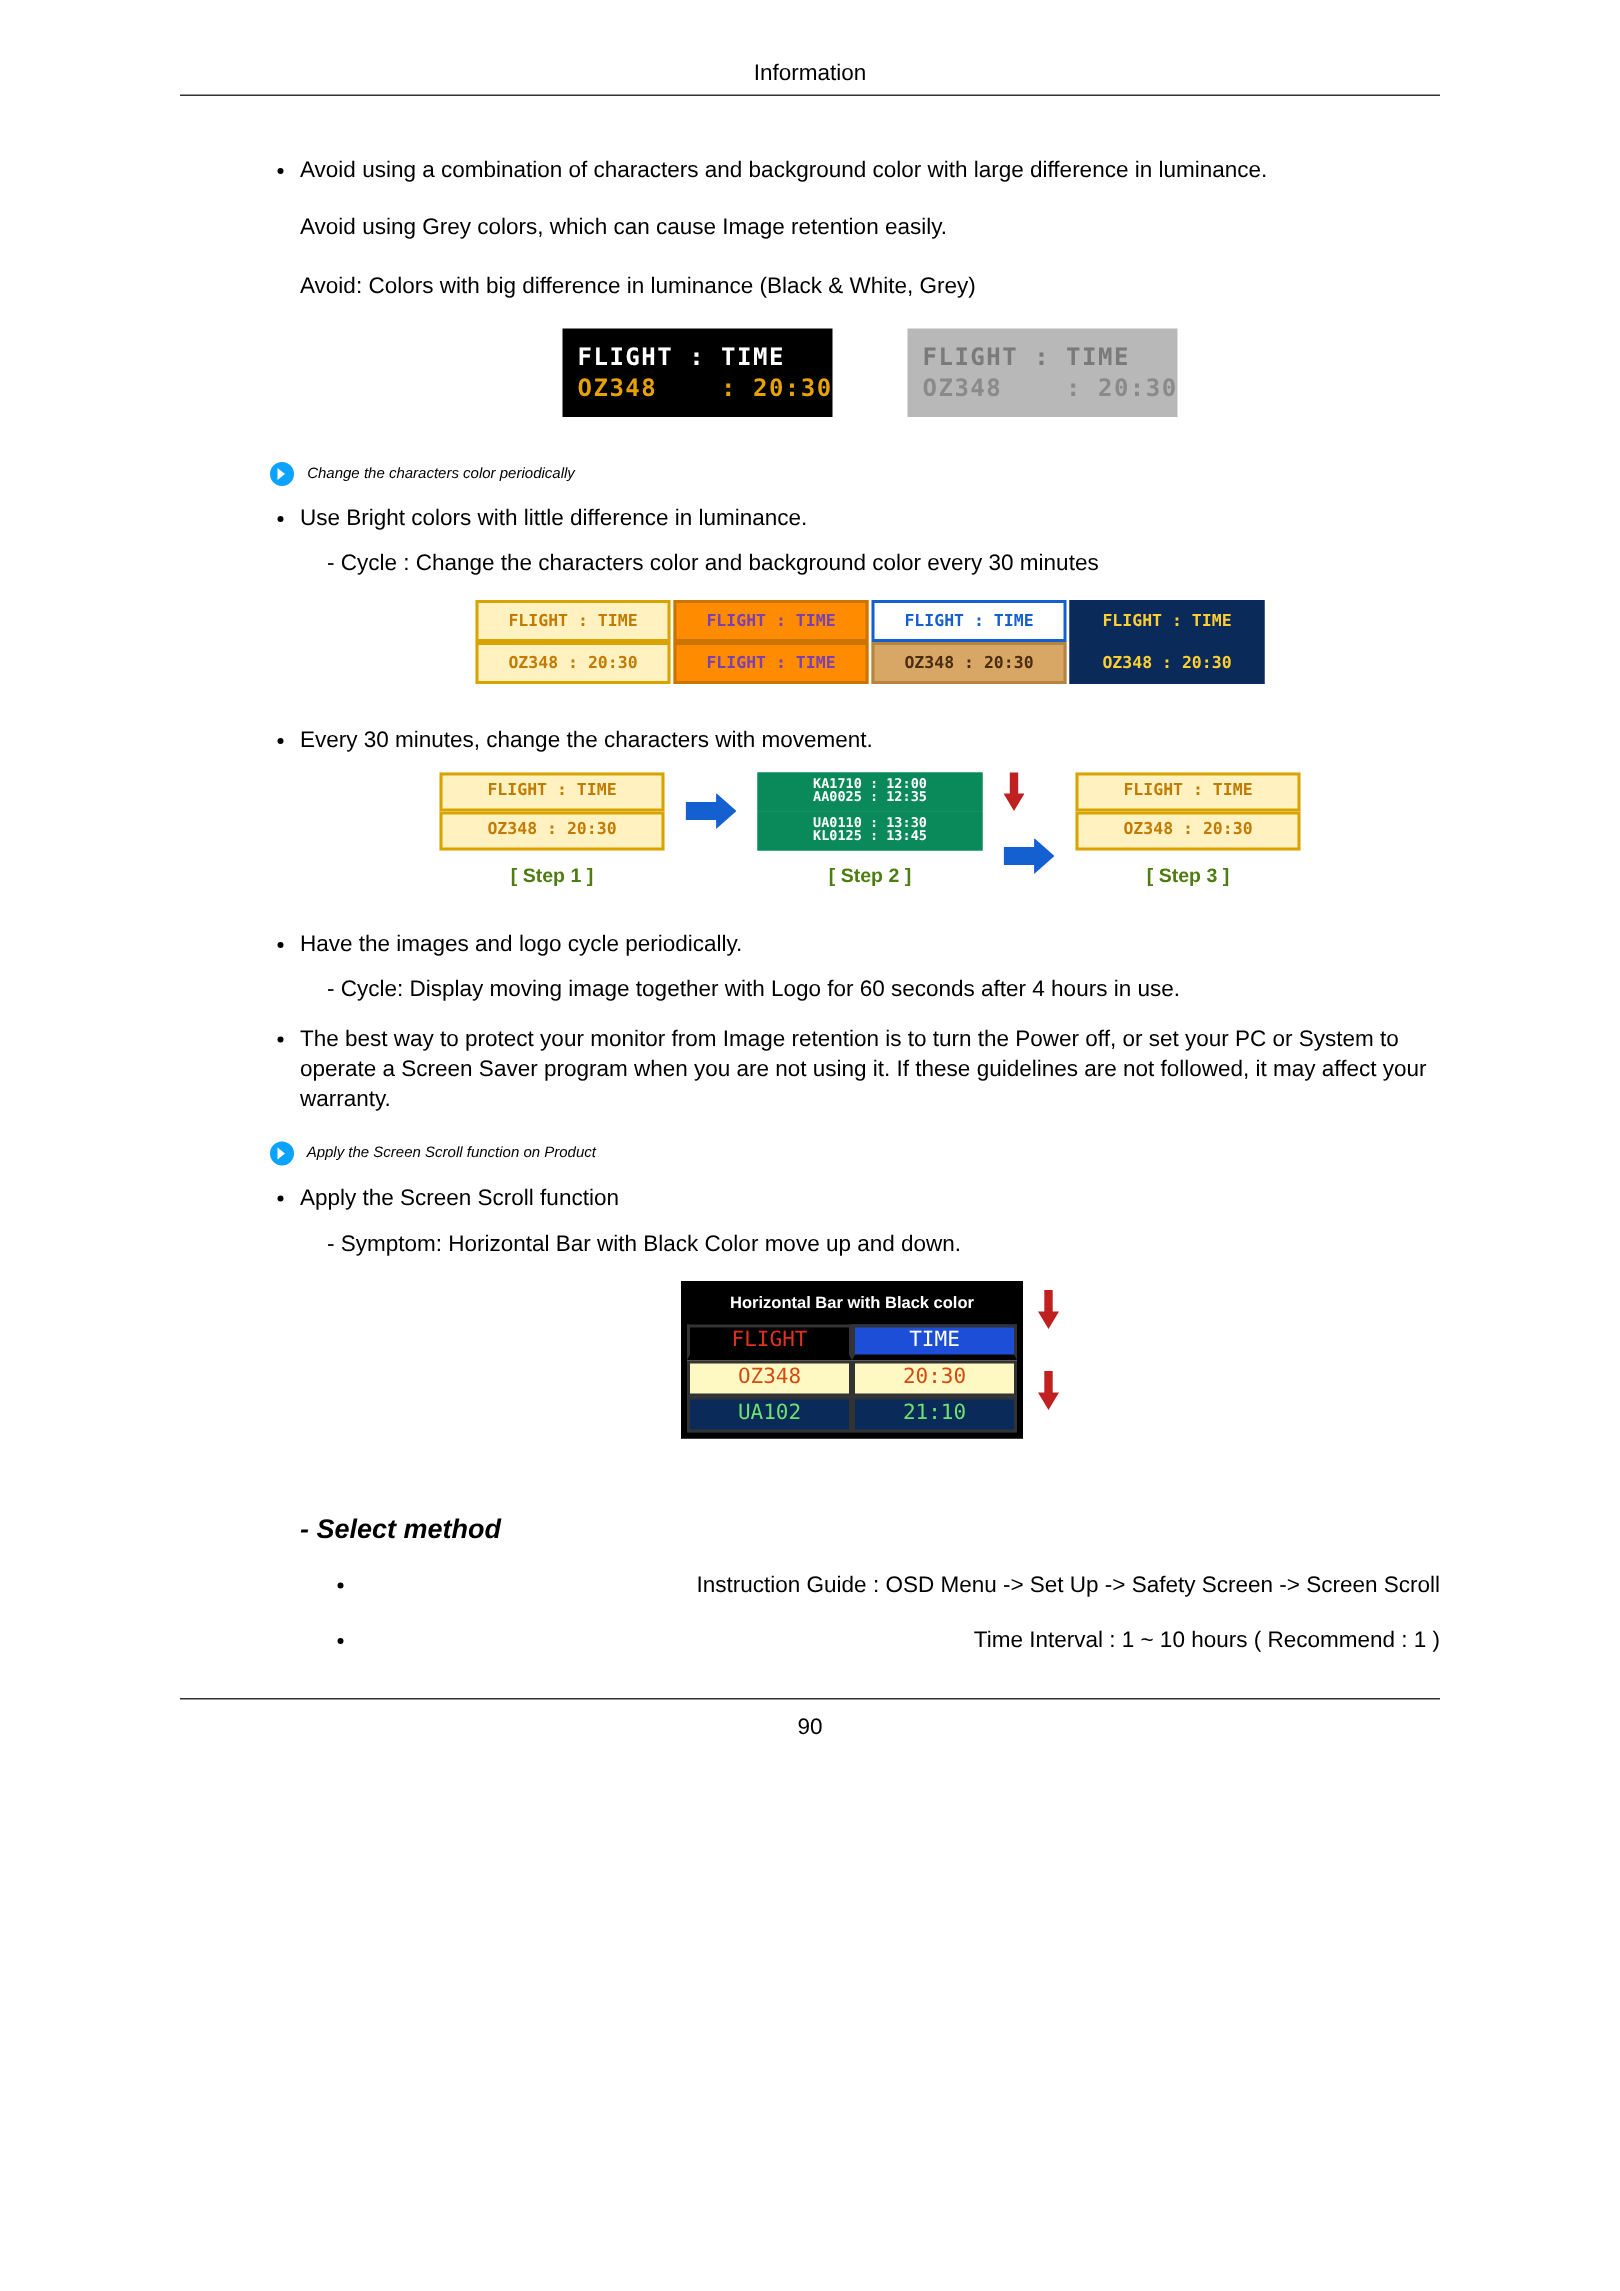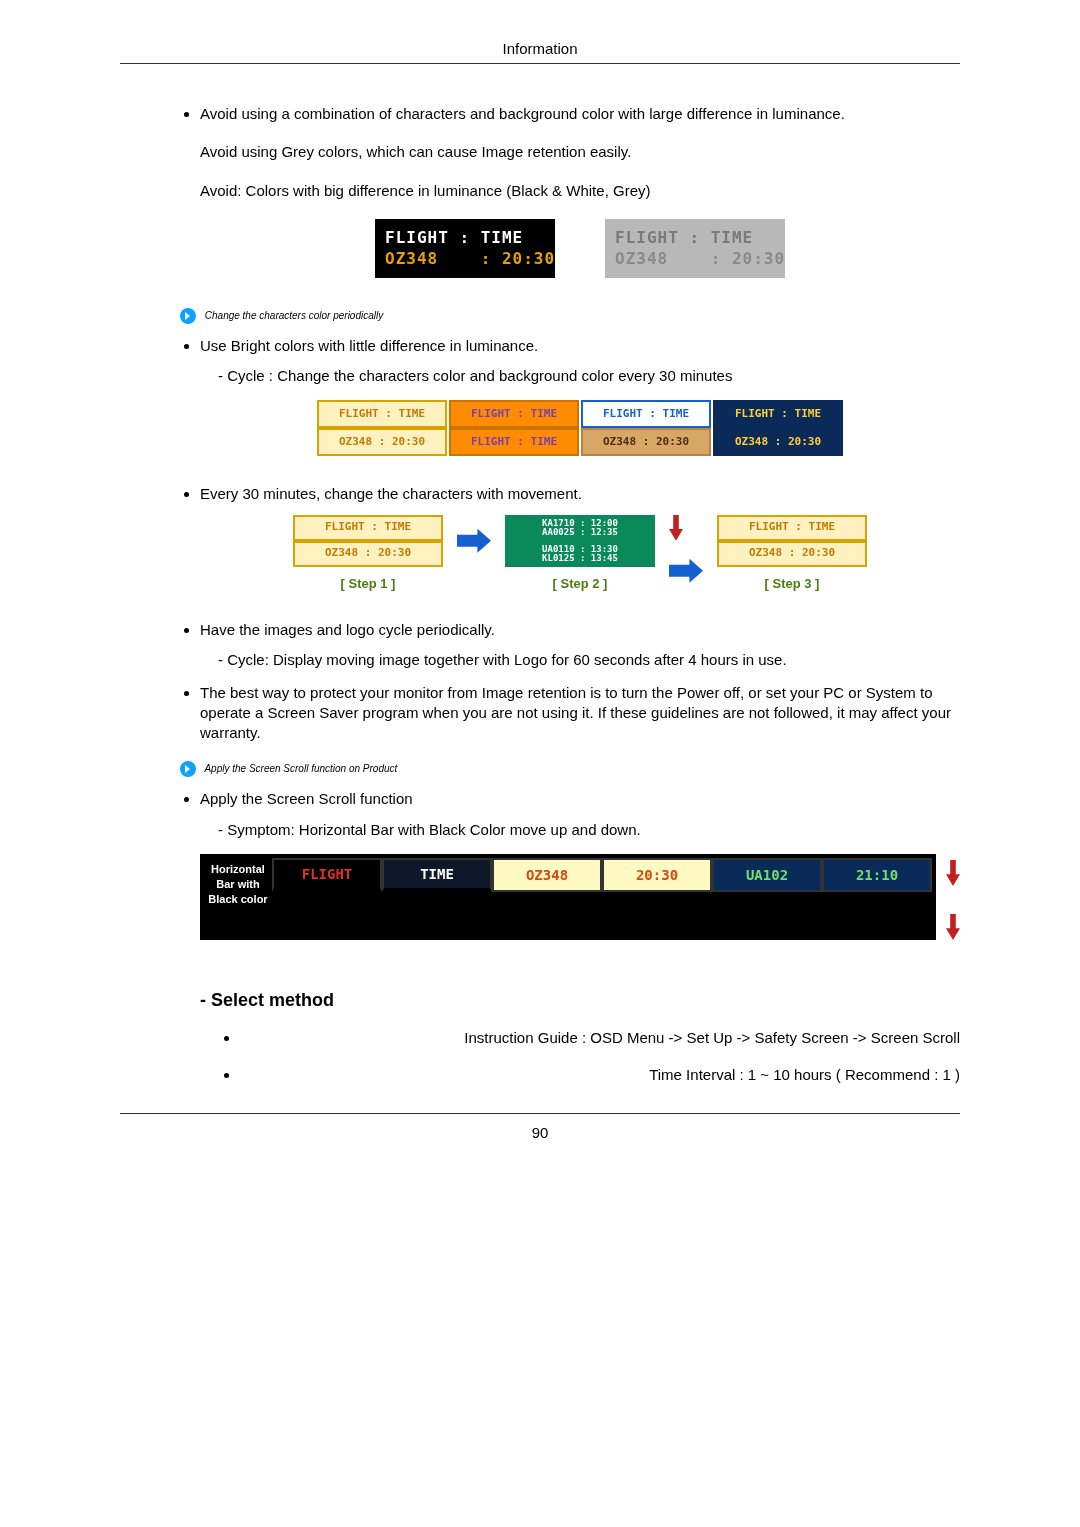--- a/index.html
+++ b/index.html
@@ -101,40 +101,40 @@
   .down-arrow {
     width:14px; height:26px; background:#c02020; margin-top:0;
     clip-path: polygon(30% 0%, 70% 0%, 70% 55%, 100% 55%, 50% 100%, 0% 55%, 30% 55%);
   }
   .step-side { display:flex; flex-direction:column; gap:4px; padding-top:0;}
 
   .scroll-figure {
     display:flex; justify-content:center; gap:10px; margin:14px 0 50px 0;
   }
   .scroll-table {
-    border:4px solid #000; background:#000; display:flex; 
+    border:4px solid #000; background:#000; display:flex; flex-direction:column;
   }
   .scroll-caption {
     color:#fff; font-size:11px; font-weight:bold; text-align:center; padding:4px 0 6px 0;
     background:#000;
   }
   .scroll-row { display:flex; }
   .scroll-cell {
-    width:110px; height:34px; display:flex; align-items:center; justify-content:center;
-    font-family:"Lucida Console",Monaco,monospace; font-weight:bold; font-size:14px;
+    width:110px; height:24px; display:flex; align-items:center; justify-content:center;
+    font-family:"Lucida Console",Monaco,monospace; font-weight:normal; font-size:14px;
     border:2px solid #333;
   }
   .sc-red    { background:#000; color:#e03020; }
-  .sc-white  { background:#0f172a; color:#fff; }
+  .sc-white  { background:#1d4ed8; color:#fff; }
   .sc-orange { background:#fef9c3; color:#d64a10; }
   .sc-navy   { background:#0a2a5a; color:#6ee06e; }
   .scroll-arrows { display:flex; flex-direction:column; gap:28px; padding-top:6px;}
 
   .sub-heading {
-    font-size:18px; font-weight:bold; margin:12px 0 18px 80px;
+    font-size:18px; font-weight:bold; margin:12px 0 18px 80px;font-style:italic;
   }
   ul.sub { list-style:disc; padding-left:120px;text-align:right; }
   ul.sub > li { margin-bottom:20px; }
 
   .bottom-rule {
     border-top:1px solid #333; text-align:center; padding-top:10px; margin-top:30px;
   }
 </style>
 </head>
 <body>

